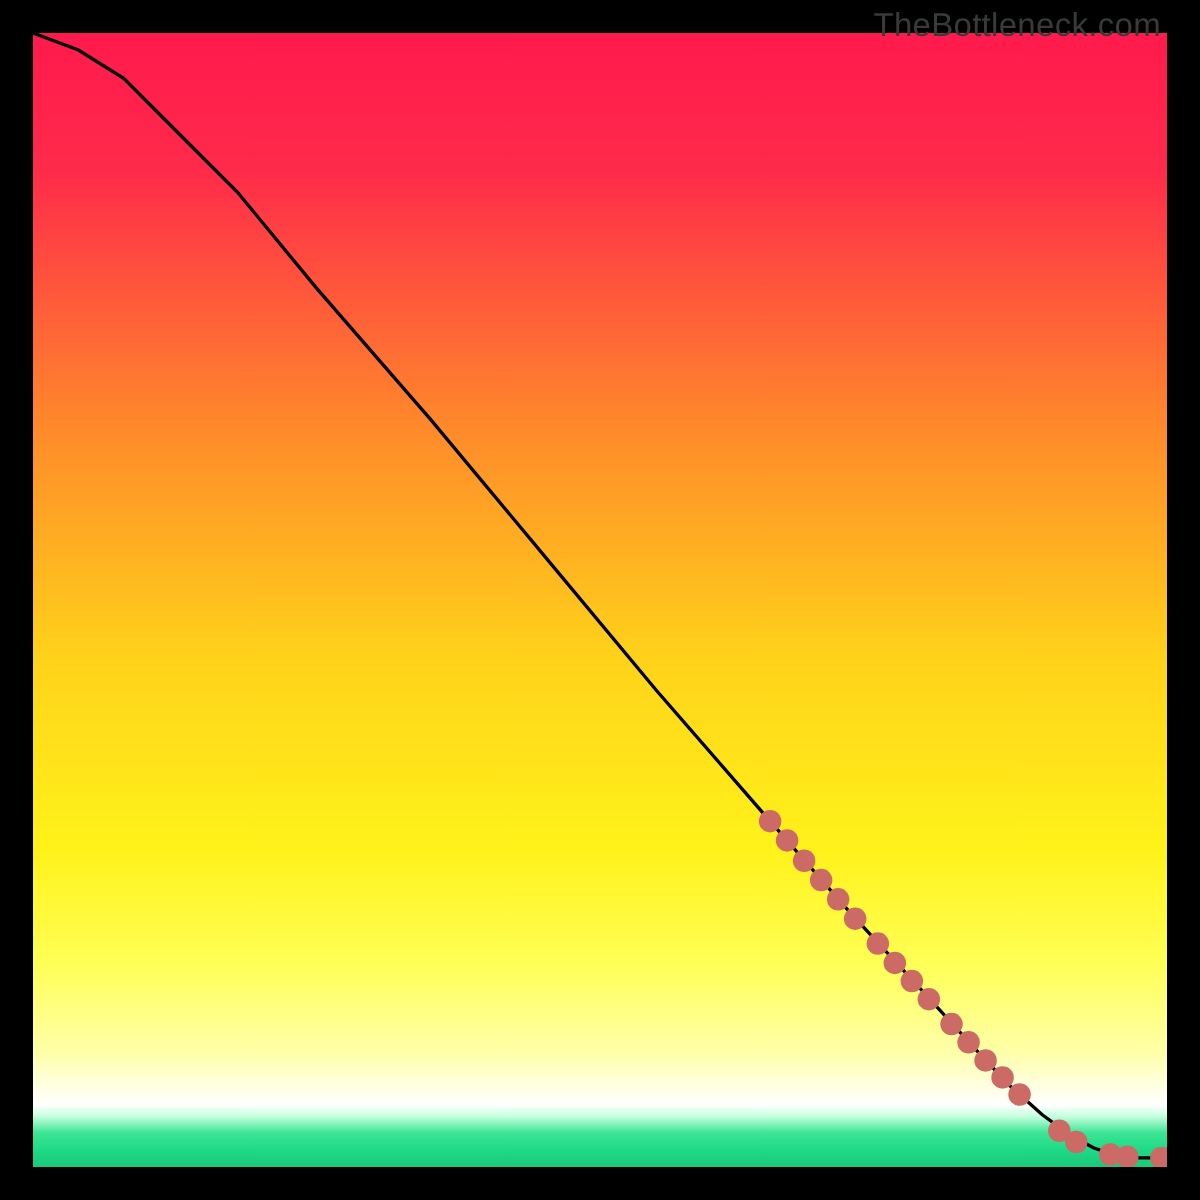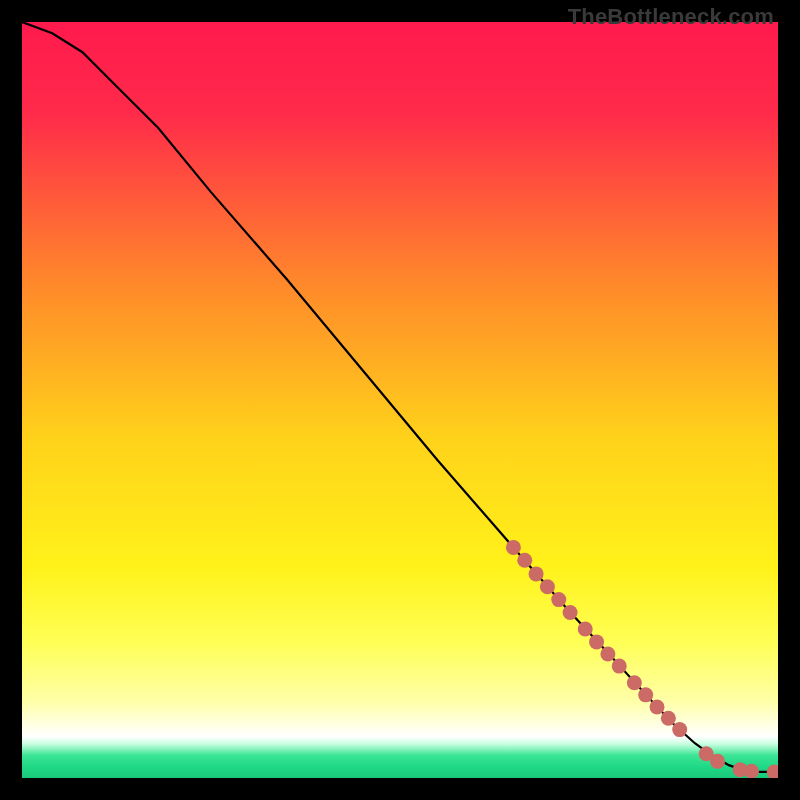--- a/index.html
+++ b/index.html
@@ -24,21 +24,21 @@
     left: 0;
     top: 0;
     width: 756px;
     height: 756px;
   }
   .watermark {
     position: absolute;
     top: 4px;
     right: 26px;
     font-size: 22px;
-    font-weight: 700;
+    font-weight: 400;
     color: #3a3a3a;
     letter-spacing: 0.2px;
   }
 </style>
 </head>
 <body>
 
 <div class="frame">
   <svg class="plot-area" viewBox="0 0 756 756" preserveAspectRatio="none">
     <defs>

